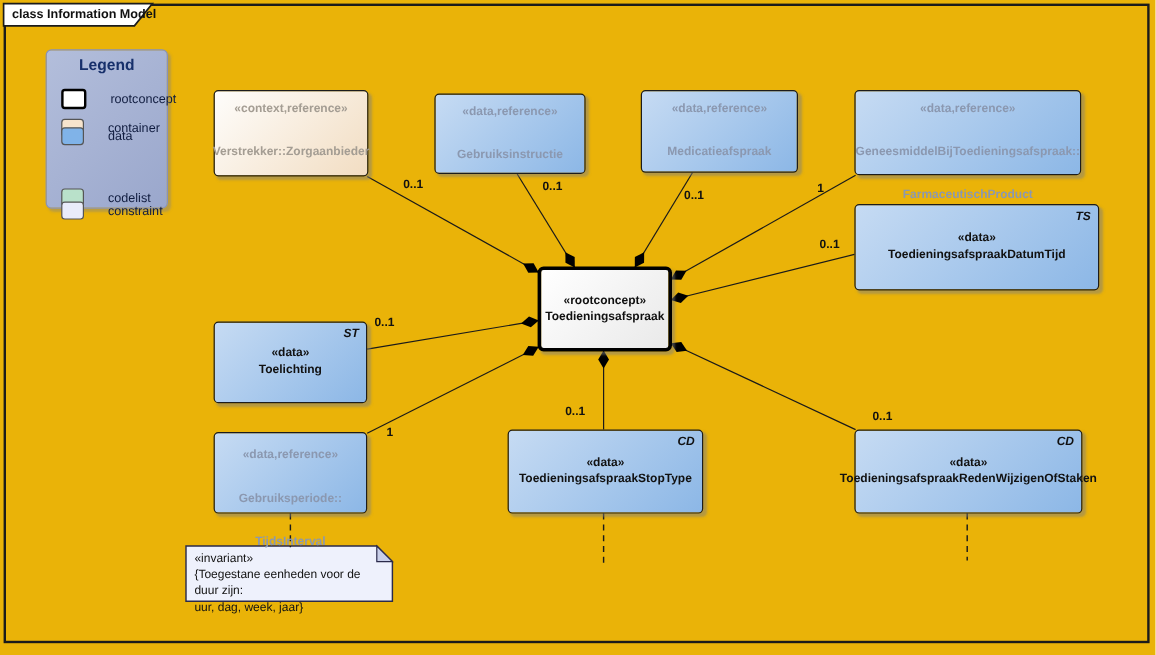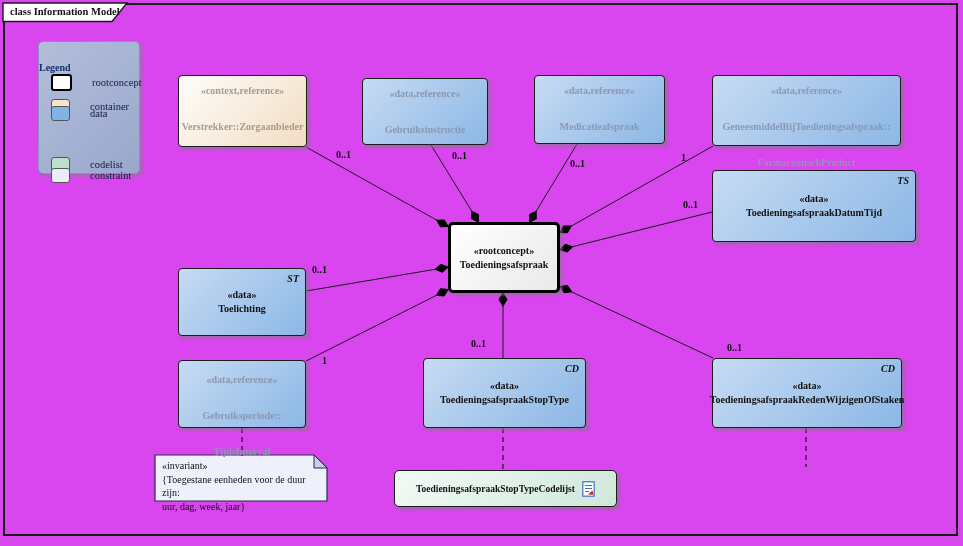--- a/index.html
+++ b/index.html
@@ -1,28 +1,28 @@
 <!DOCTYPE html>
 <html><head>
 <meta charset="utf-8">
 <style>
   html,body{margin:0;padding:0;background:#ffffff;}
-  .stage{position:relative;width:963px;height:546px;background:#d946ef;overflow:hidden;
-         font-family:Liberation Serif, serif;}
+  .stage{position:relative;width:963px;height:546px;background:#eab308;overflow:hidden;
+         font-family:Liberation Sans, sans-serif;}
   .frame-border{position:absolute;left:3px;top:3px;width:951px;height:529px;
                 border:2px solid #1b1b1b;}
   .overlay{position:absolute;left:0;top:0;width:963px;height:546px;pointer-events:none;}
   .tab-label{position:absolute;left:10px;top:6px;font-size:10.5px;font-weight:bold;color:#111;}
 
   
   .legend{position:absolute;left:38px;top:41px;width:100px;height:131px;
           background:linear-gradient(135deg,#b3bedb 0%,#9aa7cc 100%);
           border:1px solid #8removed;border:1px solid #8692ba;border-radius:5px;
           box-shadow:2.5px 2.5px 2px rgba(130,130,130,.45);}
-  .legend-title{display:block;font-size:10px;font-weight:bold;color:#17306b;margin-top:20px;}
+  .legend-title{display:block;text-align:center;font-size:13px;font-weight:bold;color:#17306b;margin-top:4px;}
   .legend-item{position:absolute;left:12px;height:15px;display:flex;align-items:center;gap:20px;}
   .legend-swatch{width:17px;height:13px;border-radius:3px;border:1px solid #555;}
   .legend-swatch.thick{border:2.2px solid #000;}
   .legend-label{font-size:10.5px;color:#101c3f;}
 
   
   .node{position:absolute;border-radius:4px;border:1.3px solid #1c1c1c;
         box-shadow:2.5px 2.5px 2px rgba(125,125,125,.5);
         display:flex;flex-direction:column;align-items:center;
         box-sizing:border-box;text-align:center;line-height:14px;}
@@ -160,30 +160,20 @@
     <span class="stereo">«data»</span>
     <span class="nname">ToedieningsafspraakStopType</span>
   </div>
 
   <div class="node blue blackText mid" style="left:712px;top:358px;width:190px;height:70px;">
     <span class="tlabel">CD</span>
     <span class="stereo">«data»</span>
     <span class="nname" style="white-space:nowrap;">ToedieningsafspraakRedenWijzigenOfStaken</span>
   </div>
 
-  <div class="codelist" style="left:394px;top:470px;width:223px;height:37px;">
-    <span class="nname">ToedieningsafspraakStopTypeCodelijst</span>
-    <svg width="13" height="16" viewBox="0 0 13 16">
-      <rect x="0.8" y="0.8" width="11.4" height="14.4" fill="#ffffff" stroke="#4472c4" stroke-width="1.2"></rect>
-      <line x1="3" y1="4.5" x2="10" y2="4.5" stroke="#4472c4" stroke-width="1"></line>
-      <line x1="3" y1="7.5" x2="10" y2="7.5" stroke="#4472c4" stroke-width="1"></line>
-      <line x1="3" y1="10.5" x2="7" y2="10.5" stroke="#4472c4" stroke-width="1"></line>
-      <polygon points="6,13.5 10.5,9.5 11.5,13.8" fill="#cc2222"></polygon>
-    </svg>
-  </div>
 
 
   <div class="note-text">
     <span>«invariant»</span><br>
     <span>{Toegestane eenheden voor de duur zijn:</span><br>
     <span>uur, dag, week, jaar}</span>
   </div>
 
   <span class="mult" style="left:336px;top:149px;">0..1</span>
   <span class="mult" style="left:452px;top:150px;">0..1</span>

